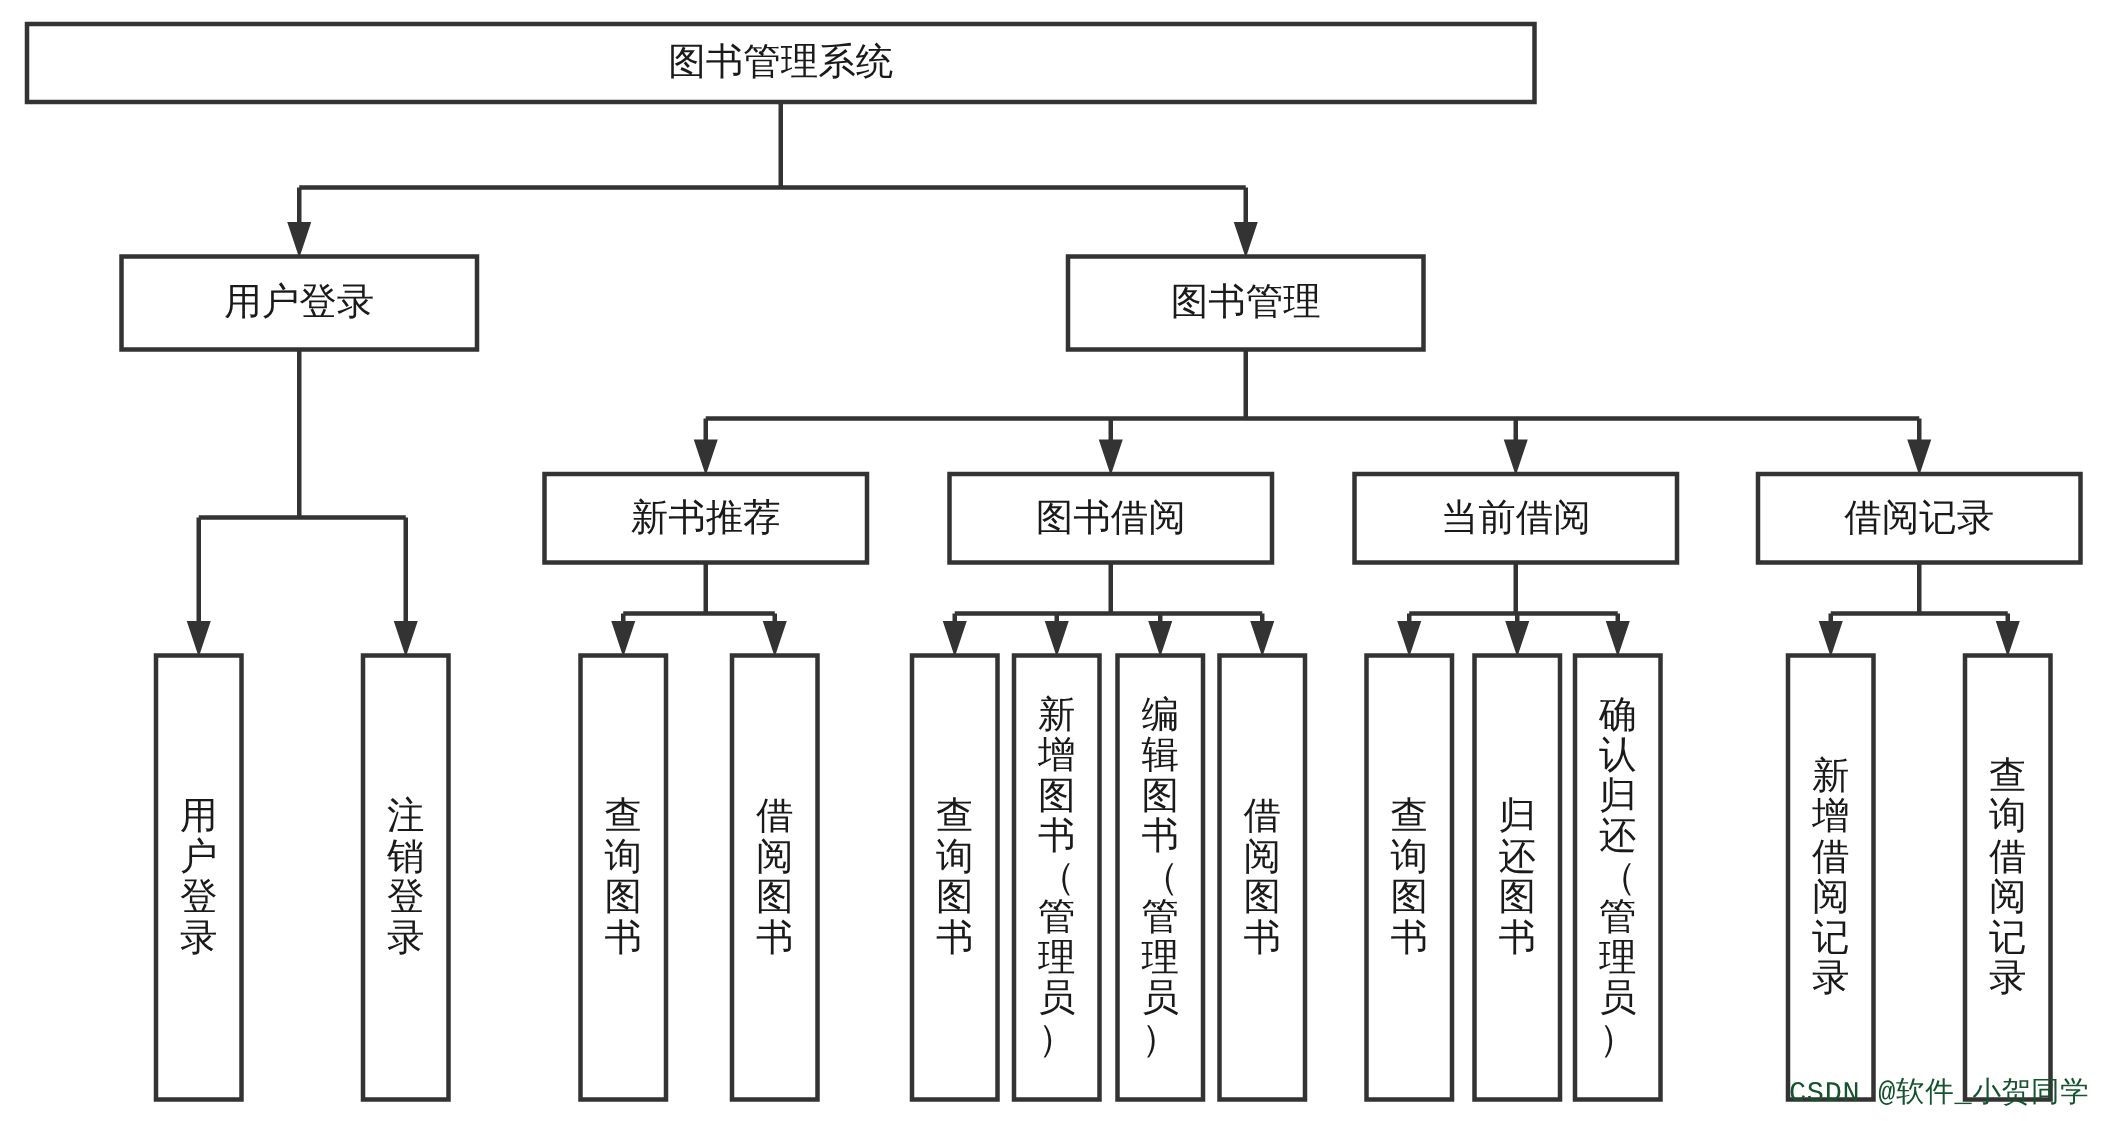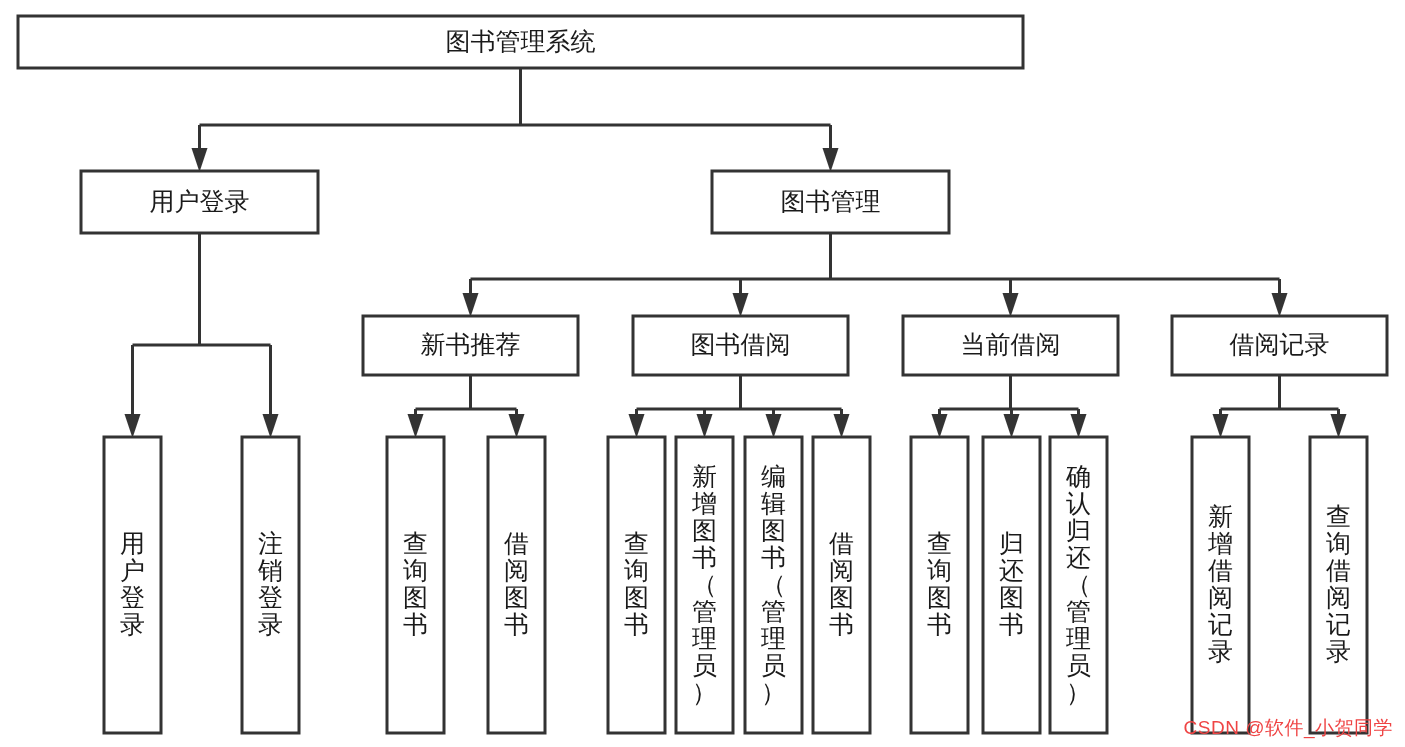--- a/index.html
+++ b/index.html
@@ -51,23 +51,23 @@
   .node-label-v {
     font-family: "Liberation Sans", "DejaVu Sans", sans-serif;
     font-size: 25px;
     fill: #1a1a1a;
     text-anchor: middle;
   }
   .watermark {
     position: absolute;
     right: 12px;
     bottom: 6px;
-    font-family: Liberation Sans, sans-serif;
+    font-family: Liberation Mono, monospace;
     font-size: 19px;
-    color: #ef4444;
+    color: #14532d;
     letter-spacing: 0.5px;
     white-space: nowrap;
     pointer-events: none;
   }
 </style>
 </head>
 <body>
 
 <div id="diagram-root">
   <svg class="flow" viewBox="0 0 1405 747" xmlns="http://www.w3.org/2000/svg">

